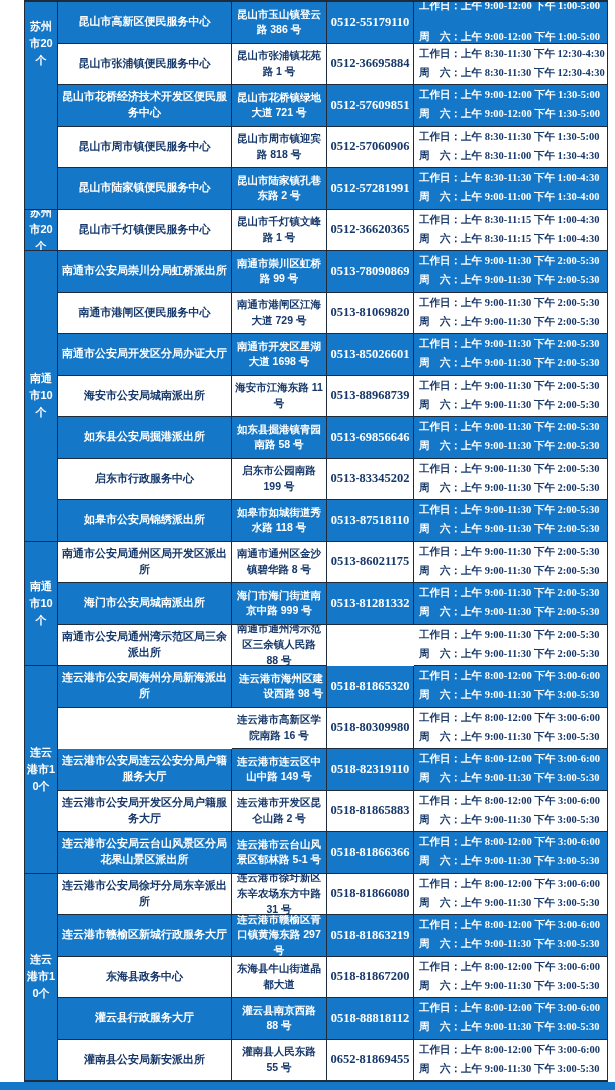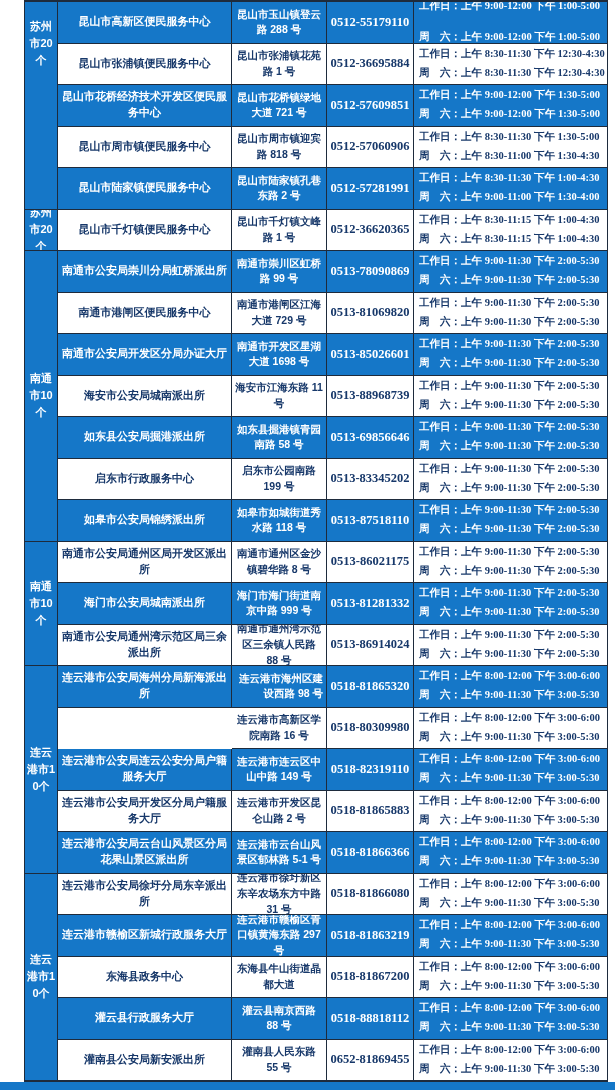--- a/index.html
+++ b/index.html
@@ -58,21 +58,21 @@
     background:var(--blue);
   }
 </style>
 </head>
 <body>
 
 <div class="page">
   <div class="grid" id="table-grid">
       <div class="cell region blue valign-top" style="grid-area: 1 / 1 / span 5;">苏州市20个</div>
       <div class="cell name blue" style="grid-area: 1 / 2;">昆山市高新区便民服务中心</div>
-      <div class="cell addr blue" style="grid-area: 1 / 3;">昆山市玉山镇登云路 288 号</div>
+      <div class="cell addr blue" style="grid-area: 1 / 3;">昆山市玉山镇登云路 386 号</div>
       <div class="cell phone blue" style="grid-area: 1 / 4;">0512-55179110</div>
       <div class="cell hours col5 blue" style="grid-area: 1 / 5; gap: 12px;">
         <div>工作日：上午 9:00-12:00 下午 1:00-5:00</div>
         <div>周　六：上午 9:00-12:00 下午 1:00-5:00</div>
       </div>
       <div class="cell name white" style="grid-area: 2 / 2;">昆山市张浦镇便民服务中心</div>
       <div class="cell addr white" style="grid-area: 2 / 3;">昆山市张浦镇花苑路 1 号</div>
       <div class="cell phone white" style="grid-area: 2 / 4;">0512-36695884</div>
       <div class="cell hours col5 white" style="grid-area: 2 / 5;">
         <div>工作日：上午 8:30-11:30 下午 12:30-4:30</div>
@@ -167,21 +167,20 @@
       </div>
       <div class="cell name blue" style="grid-area: 15 / 2;">海门市公安局城南派出所</div>
       <div class="cell addr blue" style="grid-area: 15 / 3;">海门市海门街道南京中路 999 号</div>
       <div class="cell phone blue" style="grid-area: 15 / 4;">0513-81281332</div>
       <div class="cell hours col5 blue" style="grid-area: 15 / 5;">
         <div>工作日：上午 9:00-11:30 下午 2:00-5:30</div>
         <div>周　六：上午 9:00-11:30 下午 2:00-5:30</div>
       </div>
       <div class="cell name white" style="grid-area: 16 / 2;">南通市公安局通州湾示范区局三余派出所</div>
       <div class="cell addr white" style="grid-area: 16 / 3;">南通市通州湾示范区三余镇人民路 88 号</div>
-      <div class="cell phone white" style="grid-area: 16 / 4;">0513-86914024</div>
       <div class="cell hours col5 white" style="grid-area: 16 / 5;">
         <div>工作日：上午 9:00-11:30 下午 2:00-5:30</div>
         <div>周　六：上午 9:00-11:30 下午 2:00-5:30</div>
       </div>
       <div class="cell region blue" style="grid-area: 17 / 1 / span 5;">连云港市10个</div>
       <div class="cell name blue" style="grid-area: 17 / 2;">连云港市公安局海州分局新海派出所</div>
       <div class="cell addr blue" style="grid-area: 17 / 3; text-align: right;">连云港市海州区建设西路 98 号</div>
       <div class="cell phone blue" style="grid-area: 17 / 4;">0518-81865320</div>
       <div class="cell hours col5 blue" style="grid-area: 17 / 5;">
         <div>工作日：上午 8:00-12:00 下午 3:00-6:00</div>

